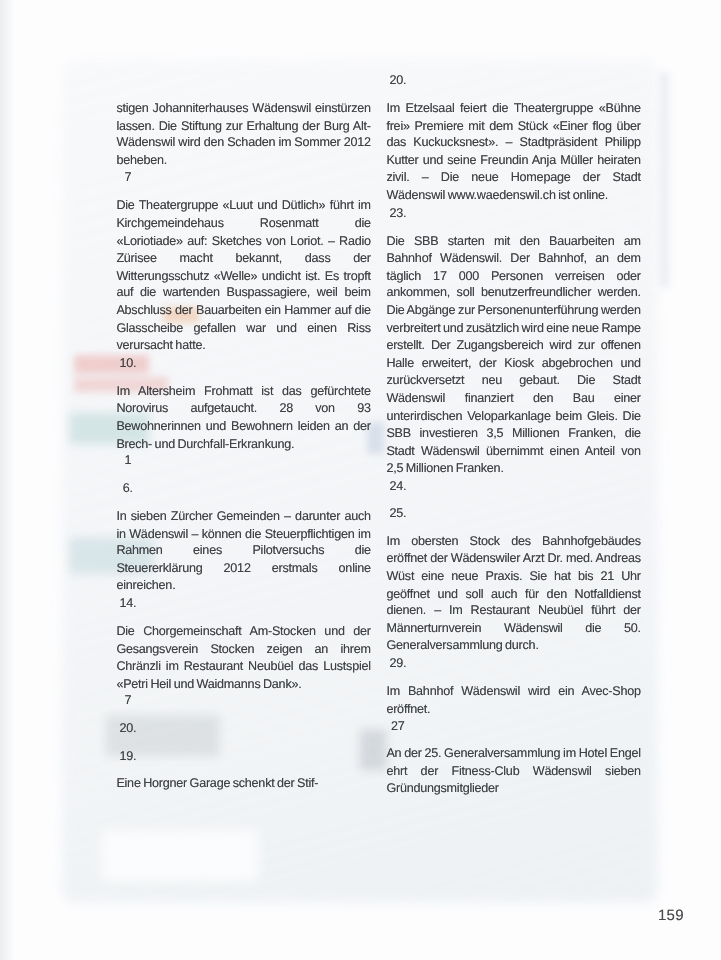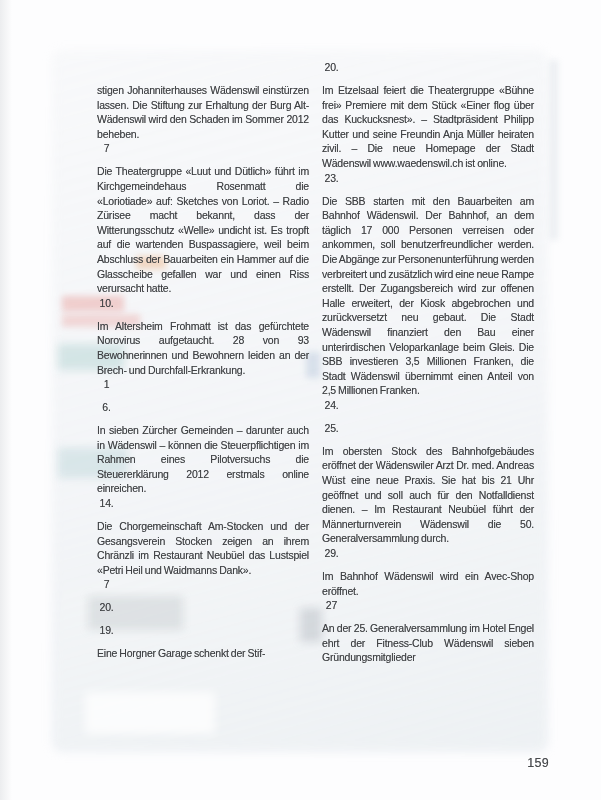--- a/index.html
+++ b/index.html
@@ -44,21 +44,21 @@
   .col-left  { left:97px;  }
   .col-right { left:322px; }
   .entry { display:flex; margin:0;flex-direction:column; }
   .num {
     flex:0 0 23px; width:23px; box-sizing:border-box;
     text-align:center; padding-right:4px;
     white-space:nowrap;
   }
   .txt { flex:1; text-align:justify; }
   .page-number {
-    position:absolute; left:505px; top:756px; width:44px;
+    position:absolute; left:526px; top:756px; width:44px;
     text-align:right;
     color:#47494c; font-size:12.5px; letter-spacing:0.3px;
     text-shadow:0 0 0.5px rgba(70,73,76,0.5);
   }
 </style>
 </head>
 <body>
 
 <div class="page">
 

